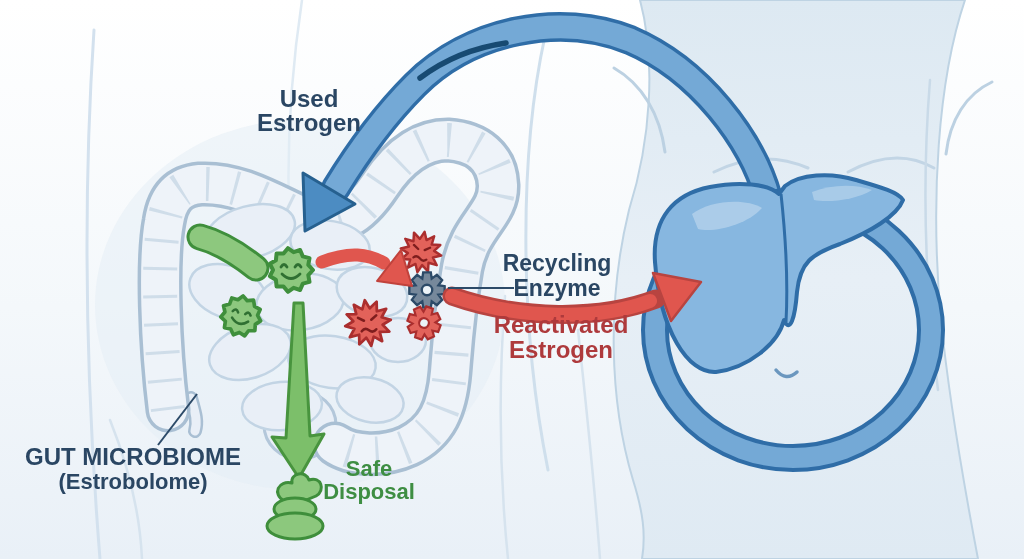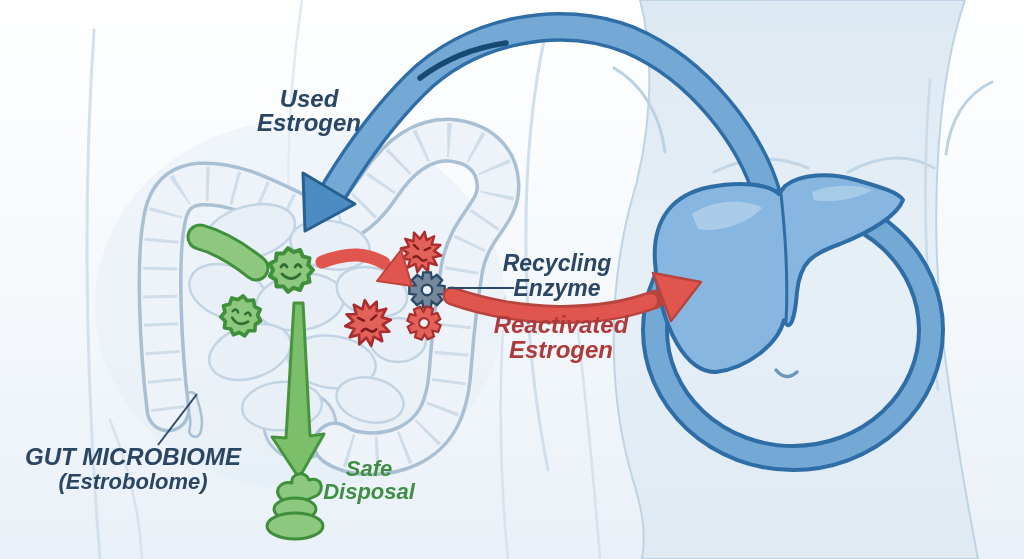--- a/index.html
+++ b/index.html
@@ -1,17 +1,17 @@
 <!DOCTYPE html>
 <html><head>
 <meta charset="utf-8">
 <style>
   html,body{margin:0;padding:0;background:#fff;}
   #stage{position:relative;width:1024px;height:559px;overflow:hidden;
-         font-family:"Liberation Sans",sans-serif;font-style:italic;}
+         font-family:"Liberation Sans",sans-serif;}
   svg{display:block;}
   .lbl{font-family:"Liberation Sans",sans-serif;font-weight:bold;text-anchor:middle;}
   .t-navy{fill:#2a4663;}
   .t-green{fill:#3e8e43;}
   .t-red{fill:#ae3a3c;}
   .contour{fill:none;stroke-linecap:round;}
 </style>
 </head>
 <body>
 

